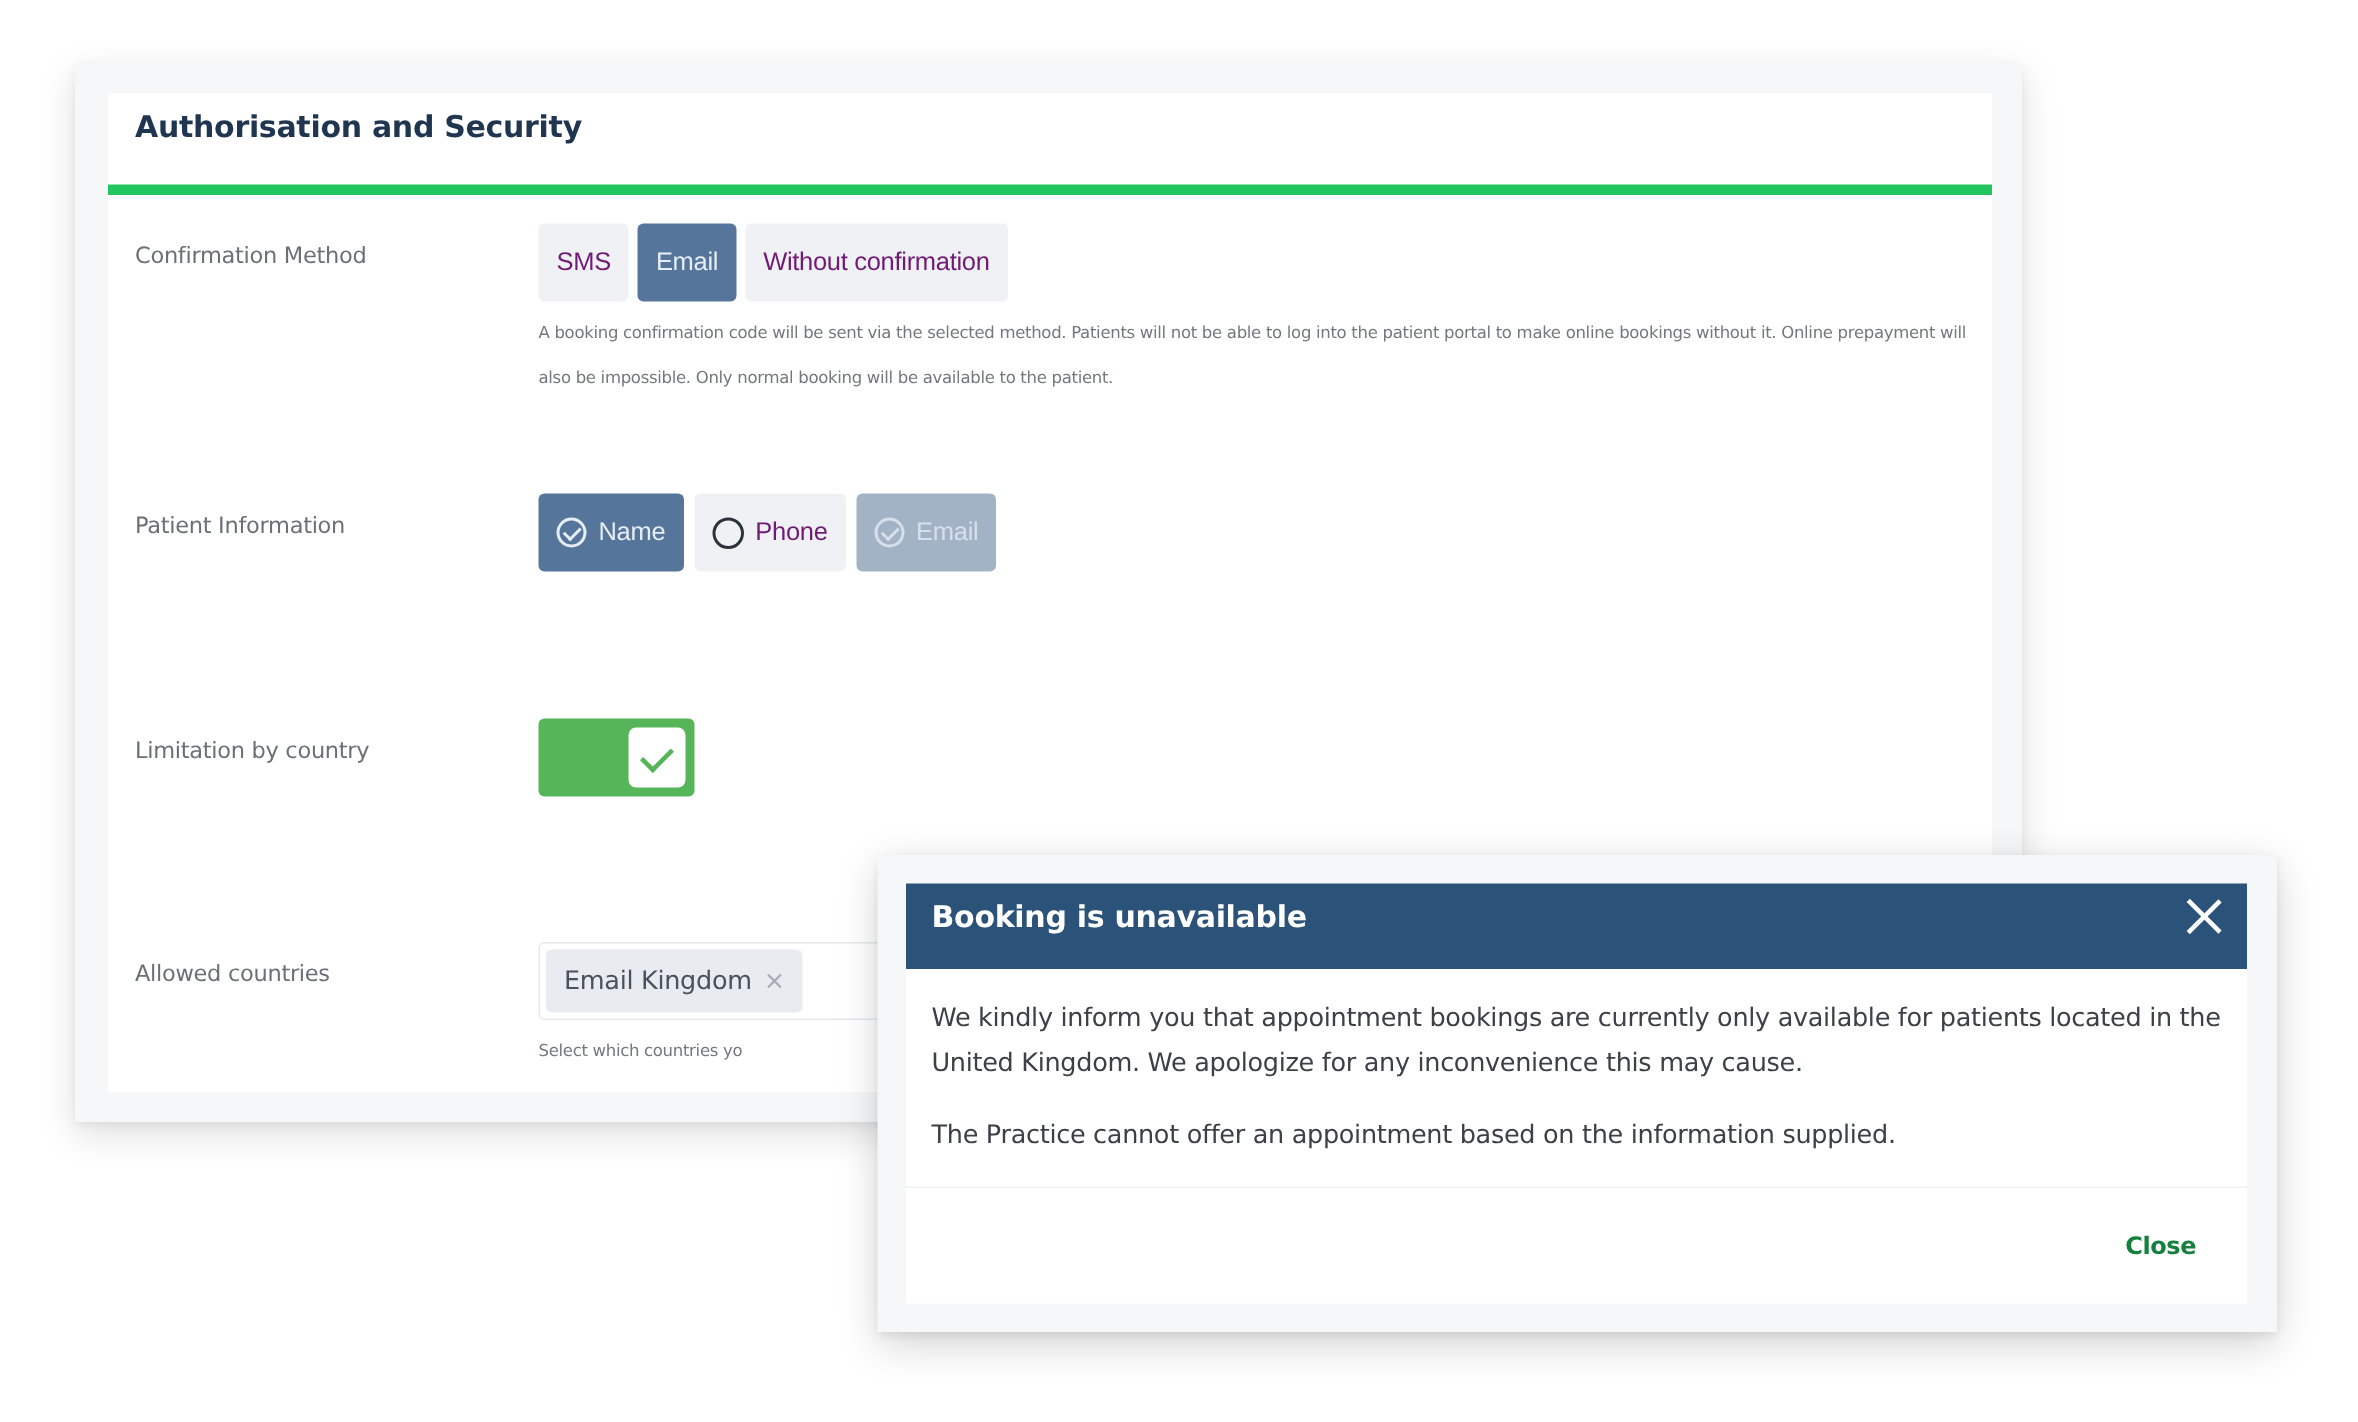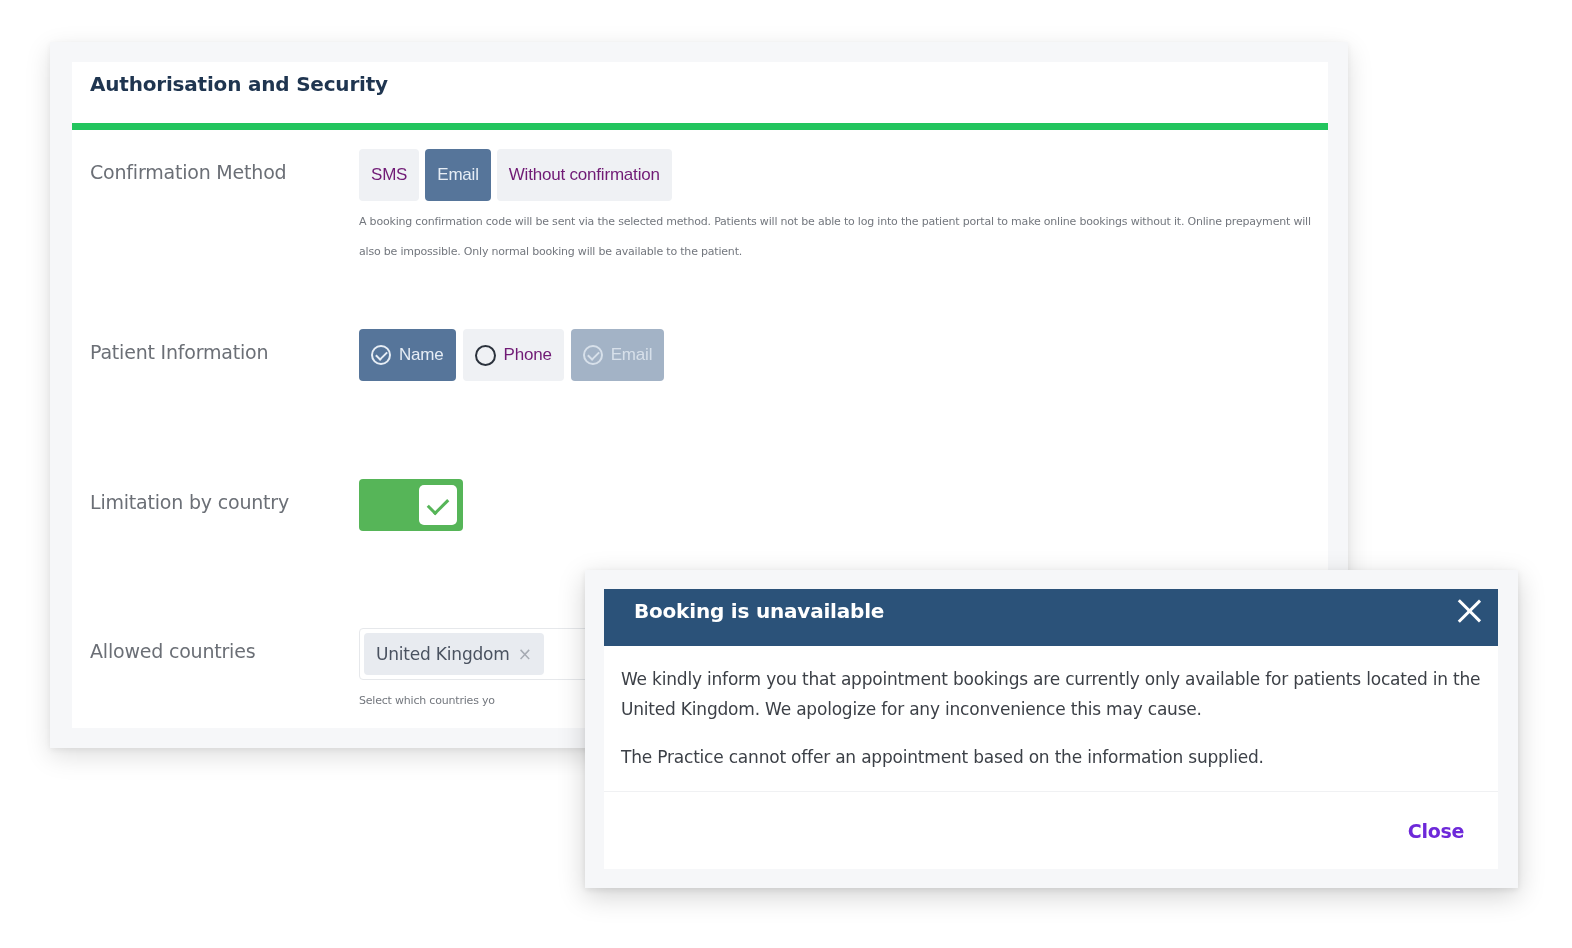--- a/index.html
+++ b/index.html
@@ -20,21 +20,21 @@
     height: 68px; border-bottom: 7px solid #22c55e;
     padding: 10px 0 0 18px;
   }
   .card-title {
     font-size: 20px; font-weight: bold; color: #1f3550; letter-spacing: -0.2px;
   }
 
   .row { position: absolute; left: 0; width: 100%; }
   .row-label {
     position: absolute; left: 18px; top: 0;
-    font-size: 19px; color: #6b6f76; letter-spacing: -0.2px;
+    font-size: 15px; color: #6b6f76; letter-spacing: -0.2px;
   }
   .row-body { position: absolute; left: 287px; top: 0; width: 960px; }
   .help {
     font-size: 11px; color: #73777e; line-height: 30px; letter-spacing: -0.2px;
   }
 
   .seg { display: flex; gap: 6px; height: 52px; }
   .seg-btn {
     height: 52px; padding: 0 12px; border-radius: 4px;
     background: #eff1f4; color: #701a75;
@@ -89,21 +89,21 @@
     background: #f6f7f9;
     box-shadow: 0 8px 26px rgba(0,0,0,0.18), 0 2px 6px rgba(0,0,0,0.08);
   }
   .modal-inner {
     position: absolute; left: 19px; top: 19px; width: 894px; height: 280px;
     background: #ffffff;
   }
   .modal-header {
     height: 57px; background: #2b5279;
     display: flex; align-items: center; justify-content: space-between;
-    padding: 0 16px 0 30px;
+    padding: 0 16px 0 17px;
   }
   .modal-title {
     color: #ffffff; font-size: 20px; font-weight: bold; letter-spacing: -0.2px;
     margin-top: -14px;
   }
   .modal-close-x {
     width: 26px; height: 26px; position: relative; cursor: pointer; margin-top: -14px;
   }
   .modal-close-x::before, .modal-close-x::after {
     content: ""; position: absolute; left: 12px; top: -2px; width: 2.5px; height: 30px;
@@ -119,21 +119,21 @@
   .modal-p {
     font-size: 17px; color: #3c4047; line-height: 30px; letter-spacing: -0.2px;
   }
   .modal-p + .modal-p { margin-top: 18px; }
   .modal-footer {
     height: 77px; display: flex; align-items: center; justify-content: flex-end;
     padding-right: 34px;
   }
   .close-btn {
     background: none; border: none; font-family: inherit;
-    font-size: 19px; font-weight: bold; color: #6d28d9; cursor: pointer;
+    font-size: 16px; font-weight: bold; color: #15803d; cursor: pointer;
     letter-spacing: -0.3px;
   }
 </style>
 </head>
 <body>
 
 <div class="card-outer">
   <div class="card-inner">
     <div class="card-header">
       <h2 class="card-title">Authorisation and Security</h2>
@@ -178,21 +178,21 @@
           <div class="toggle-knob"></div>
         </div>
       </div>
     </div>
 
     <div class="row" style="top:566px;">
       <div class="row-label" style="top:12px;">Allowed countries</div>
       <div class="row-body">
         <div class="tag-input">
           <span class="tag">
-            <span>United Kingdom</span>
+            <span>Email Kingdom</span>
             <span class="tag-x">×</span>
           </span>
         </div>
         <p class="help" style="margin-top:6px;">Select which countries yo</p>
       </div>
     </div>
   </div>
 </div>
 
 <div class="modal-outer">

